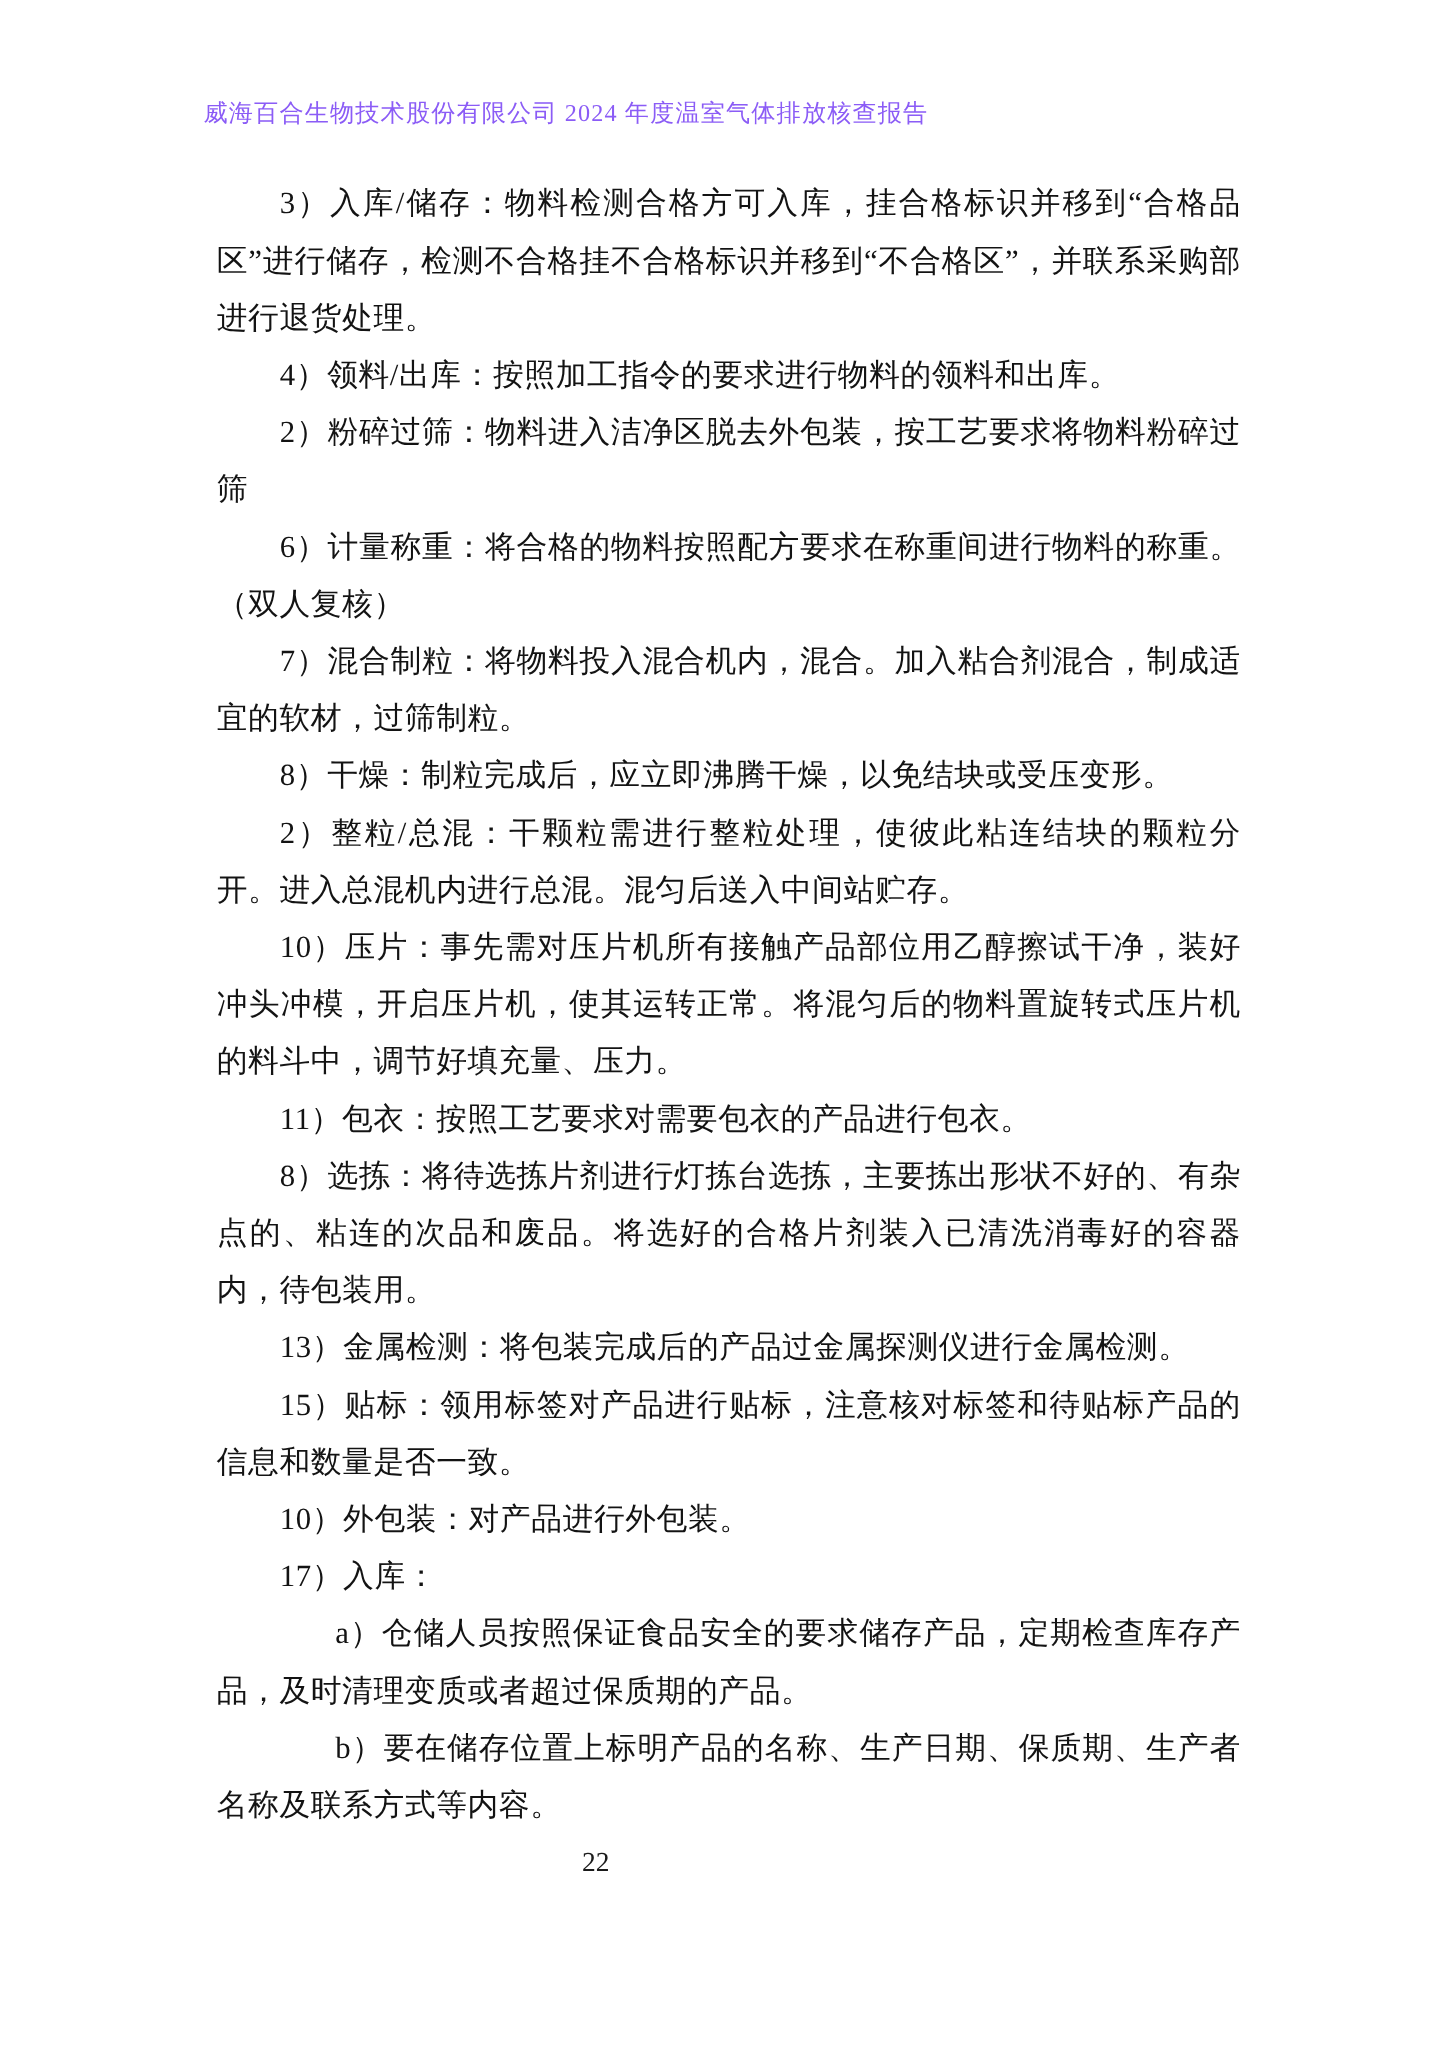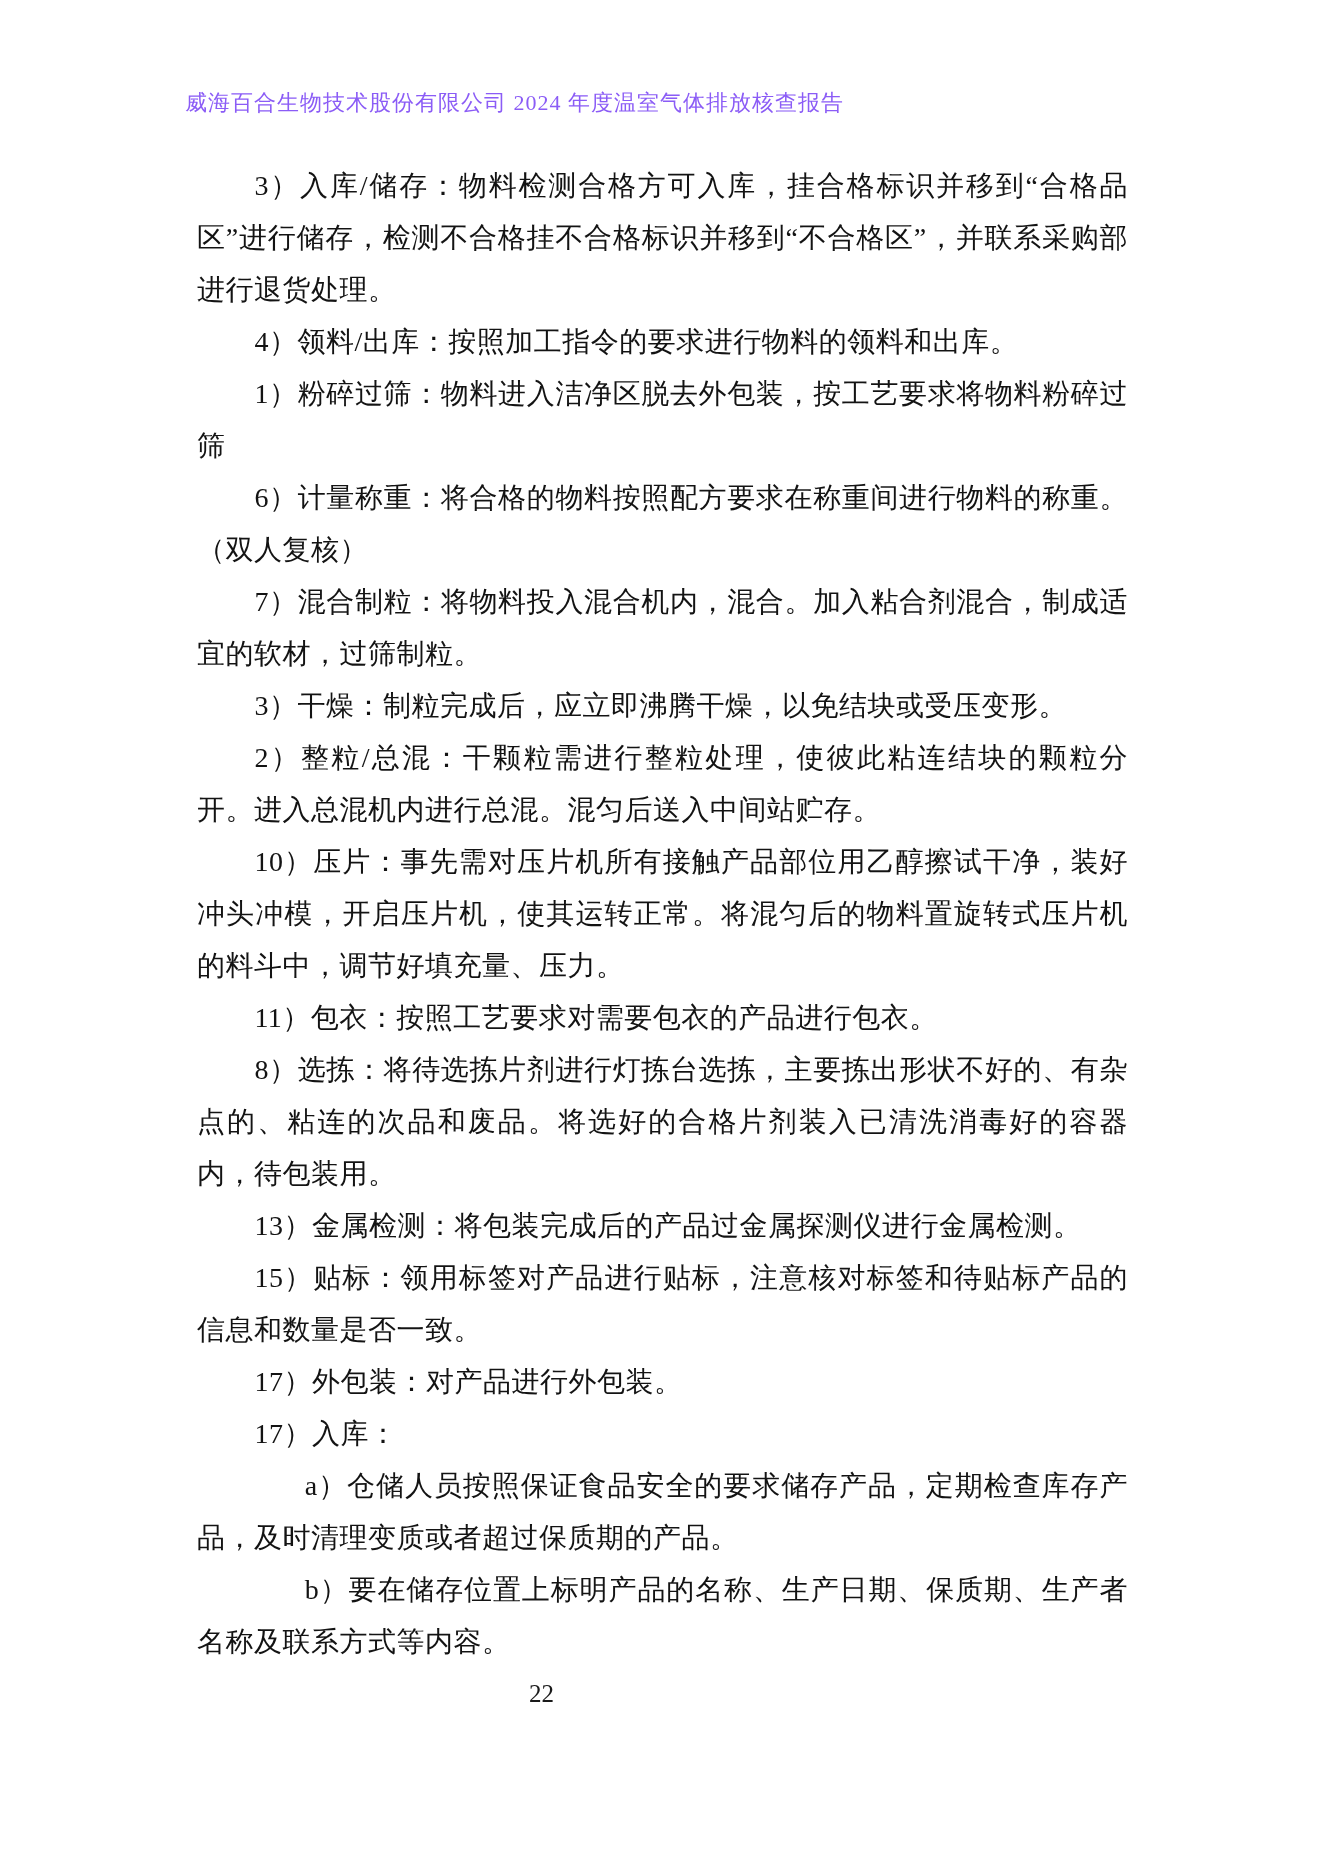--- a/index.html
+++ b/index.html
@@ -62,31 +62,31 @@
 </head>
 <body>
 
 <div class="page">
 
   <div class="running-header">威海百合生物技术股份有限公司 2024 年度温室气体排放核查报告</div>
 
   <div class="body-text">
     <p class="num">3）入库/储存：物料检测合格方可入库，挂合格标识并移到“合格品区”进行储存，检测不合格挂不合格标识并移到“不合格区”，并联系采购部进行退货处理。</p>
     <p class="num">4）领料/出库：按照加工指令的要求进行物料的领料和出库。</p>
-    <p class="num">1）粉碎过筛：物料进入洁净区脱去外包装，按工艺要求将物料粉碎过筛</p>
+    <p class="num">2）粉碎过筛：物料进入洁净区脱去外包装，按工艺要求将物料粉碎过筛</p>
     <p class="num">6）计量称重：将合格的物料按照配方要求在称重间进行物料的称重。（双人复核）</p>
     <p class="num">7）混合制粒：将物料投入混合机内，混合。加入粘合剂混合，制成适宜的软材，过筛制粒。</p>
-    <p class="num">3）干燥：制粒完成后，应立即沸腾干燥，以免结块或受压变形。</p>
+    <p class="num">8）干燥：制粒完成后，应立即沸腾干燥，以免结块或受压变形。</p>
     <p class="num">2）整粒/总混：干颗粒需进行整粒处理，使彼此粘连结块的颗粒分开。进入总混机内进行总混。混匀后送入中间站贮存。</p>
     <p class="num">10）压片：事先需对压片机所有接触产品部位用乙醇擦试干净，装好冲头冲模，开启压片机，使其运转正常。将混匀后的物料置旋转式压片机的料斗中，调节好填充量、压力。</p>
     <p class="num">11）包衣：按照工艺要求对需要包衣的产品进行包衣。</p>
     <p class="num">8）选拣：将待选拣片剂进行灯拣台选拣，主要拣出形状不好的、有杂点的、粘连的次品和废品。将选好的合格片剂装入已清洗消毒好的容器内，待包装用。</p>
     <p class="num">13）金属检测：将包装完成后的产品过金属探测仪进行金属检测。</p>
     <p class="num">15）贴标：领用标签对产品进行贴标，注意核对标签和待贴标产品的信息和数量是否一致。</p>
-    <p class="num">17）外包装：对产品进行外包装。</p>
+    <p class="num">10）外包装：对产品进行外包装。</p>
     <p class="num">17）入库：</p>
     <p class="sub">a）仓储人员按照保证食品安全的要求储存产品，定期检查库存产品，及时清理变质或者超过保质期的产品。</p>
     <p class="sub">b）要在储存位置上标明产品的名称、生产日期、保质期、生产者名称及联系方式等内容。</p>
   </div>
 
   <div class="page-footer">22</div>
 
 </div>
 
 </body></html>

